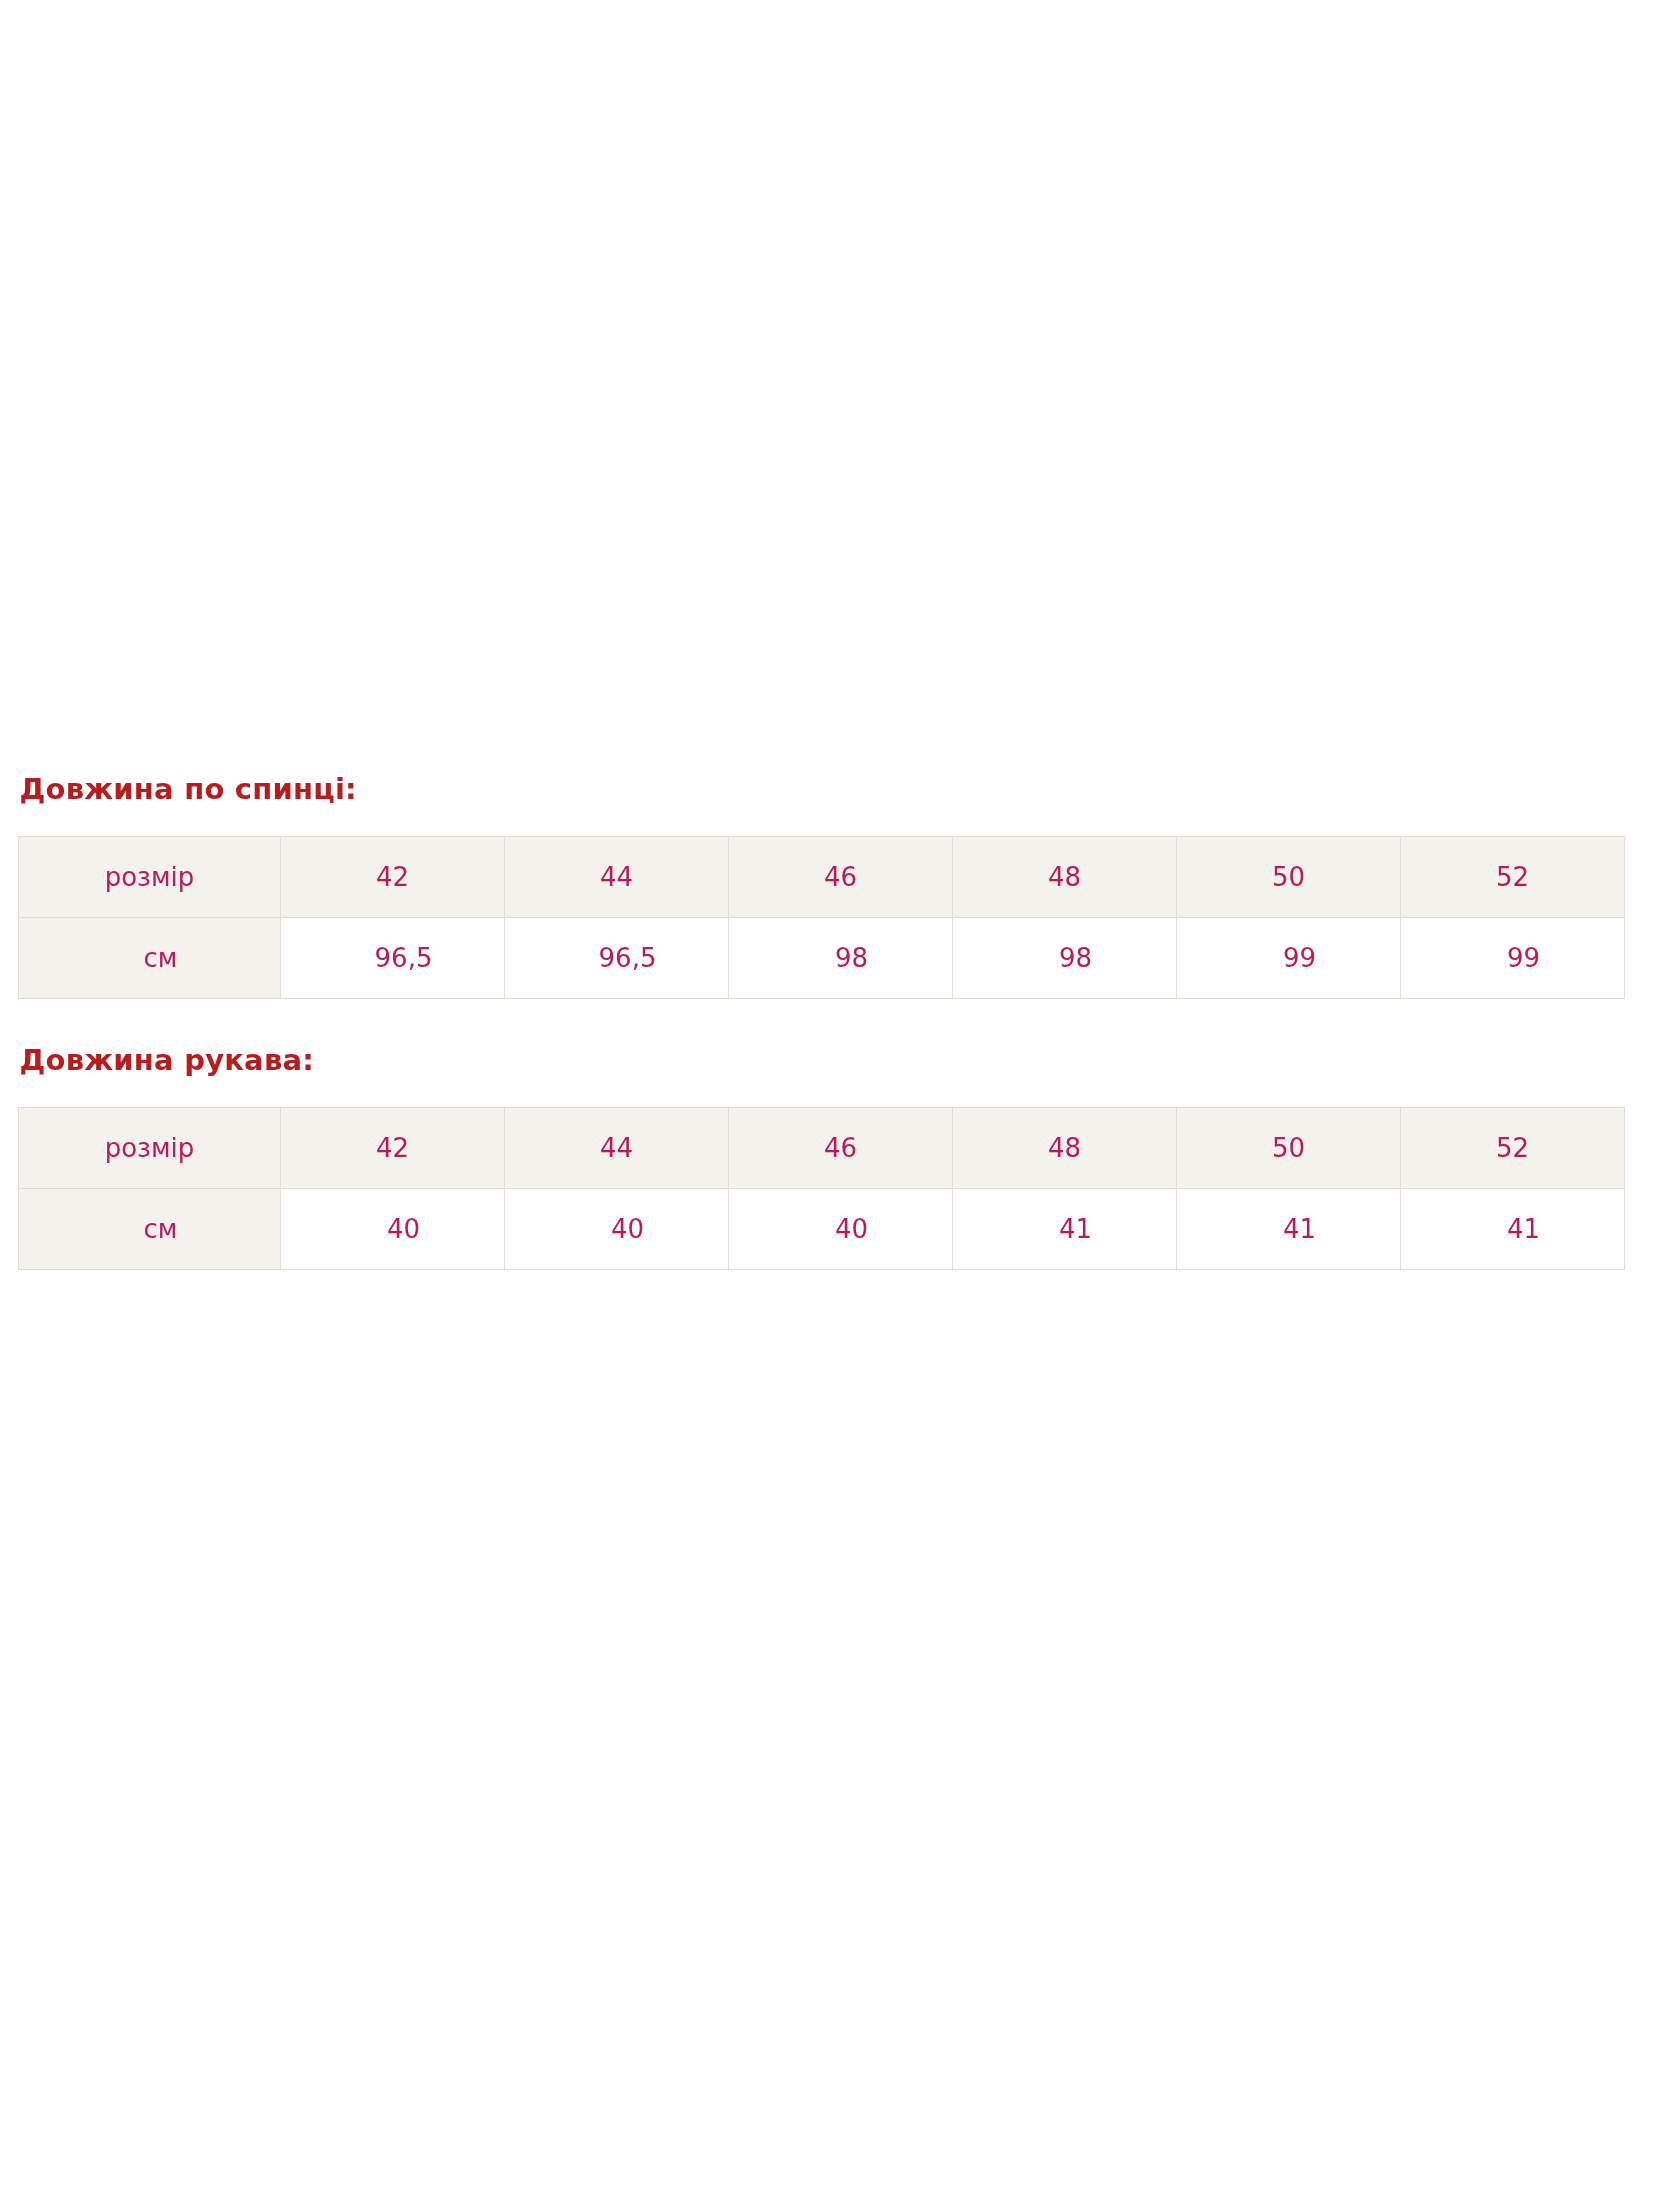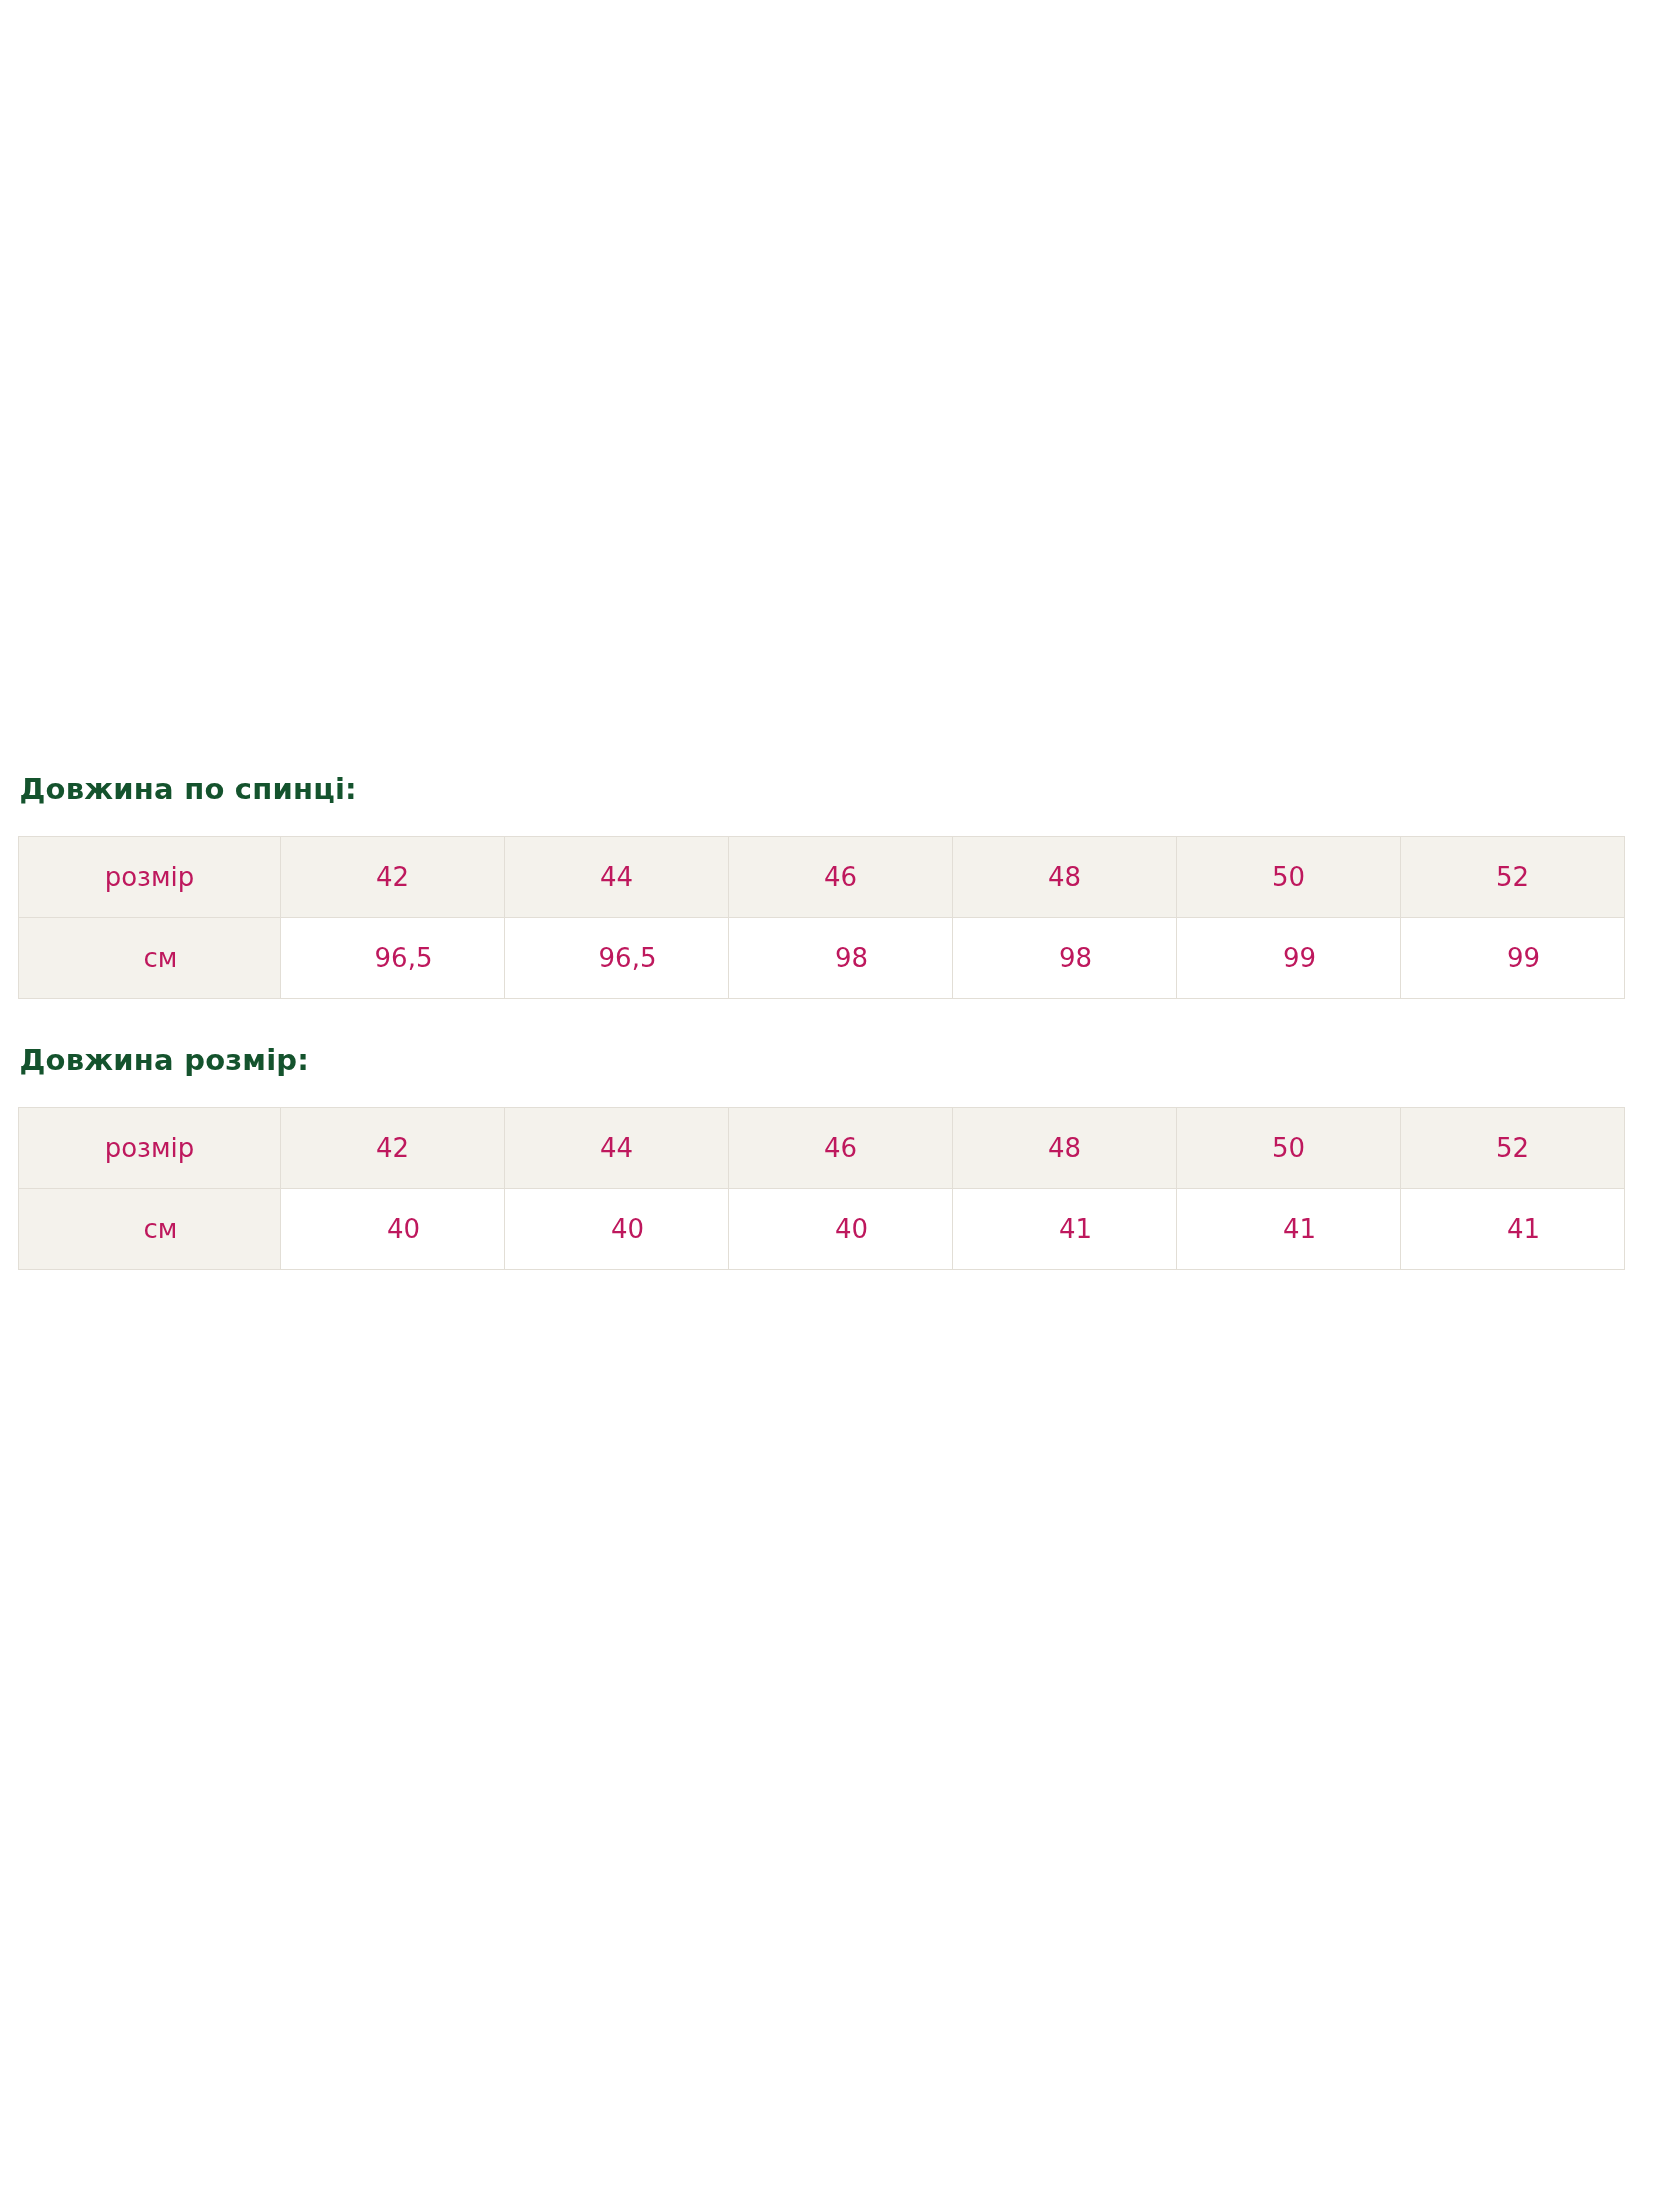--- a/index.html
+++ b/index.html
@@ -27,21 +27,21 @@
     left: 18px;
     top: 772px;
     width: 1601px;
   }
   .section {
     margin-bottom: 0;
   }
   .section-title {
     font-size: 29px;
     font-weight: 700;
-    color: #14532d;
+    color: #b91c1c;
     letter-spacing: 0.2px;
     margin: 0 0 29px 1.6px;
     line-height: 1.2;
   }
   .section-title.second {
     margin-top: 44px;
   }
   table.size-table {
     border-collapse: collapse;
     table-layout: fixed;
@@ -104,21 +104,21 @@
             <td class="data-cell">98</td>
             <td class="data-cell">98</td>
             <td class="data-cell">99</td>
             <td class="data-cell">99</td>
           </tr>
         </tbody>
       </table>
     </div>
 
     <div class="section">
-      <div class="section-title second">Довжина розмір:</div>
+      <div class="section-title second">Довжина рукава:</div>
 
       <table class="size-table">
         <tbody>
           <tr class="header-row">
             <td class="label-cell">розмір</td>
             <td class="data-cell">42</td>
             <td class="data-cell">44</td>
             <td class="data-cell">46</td>
             <td class="data-cell">48</td>
             <td class="data-cell">50</td>

